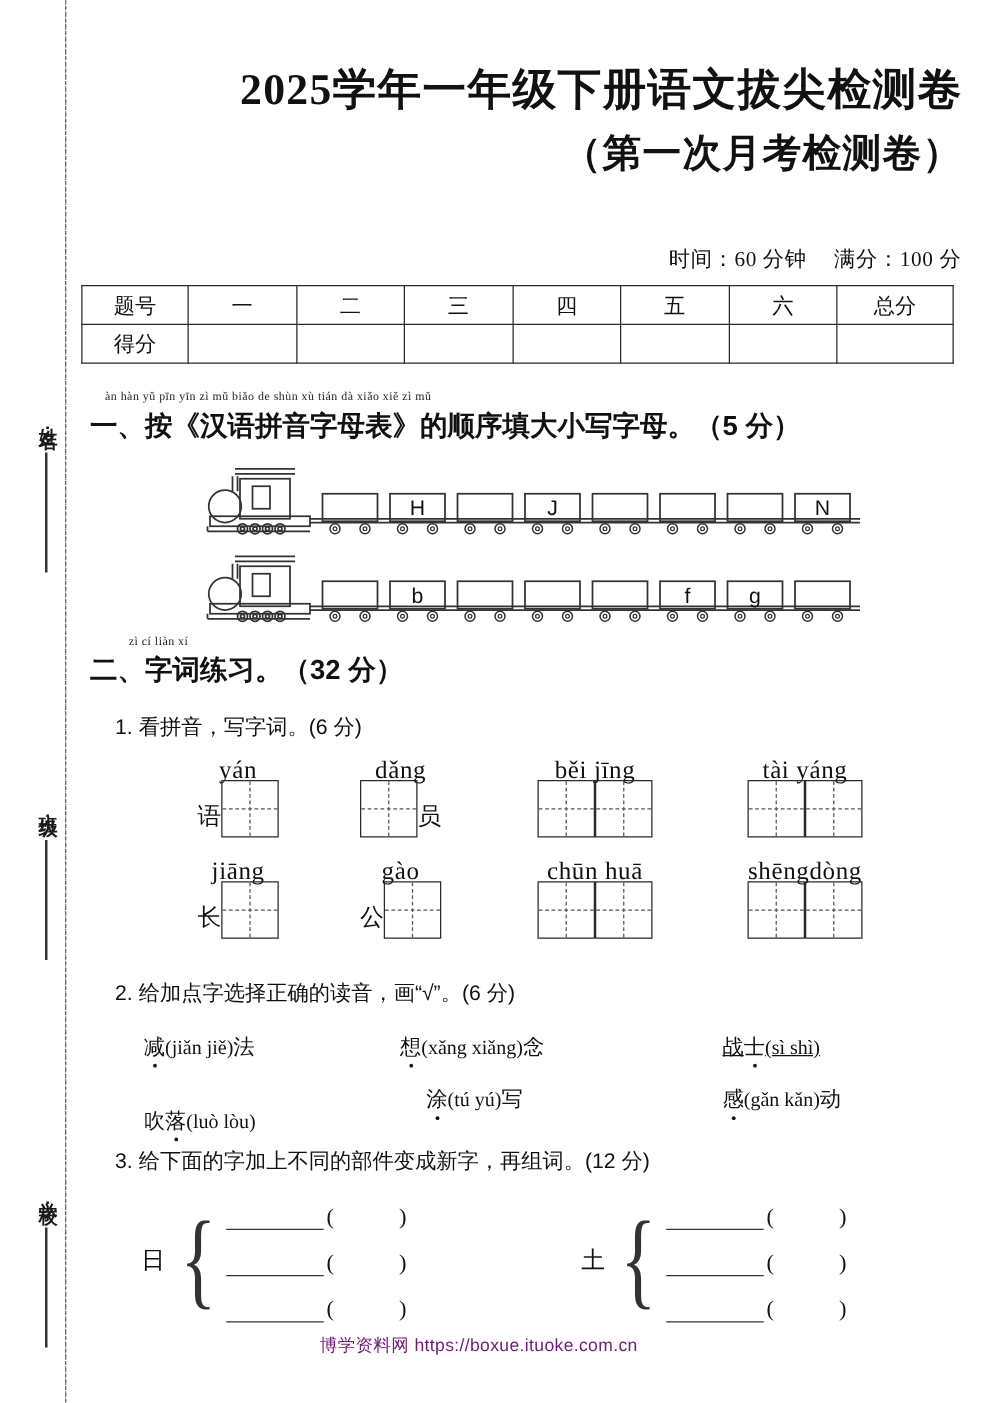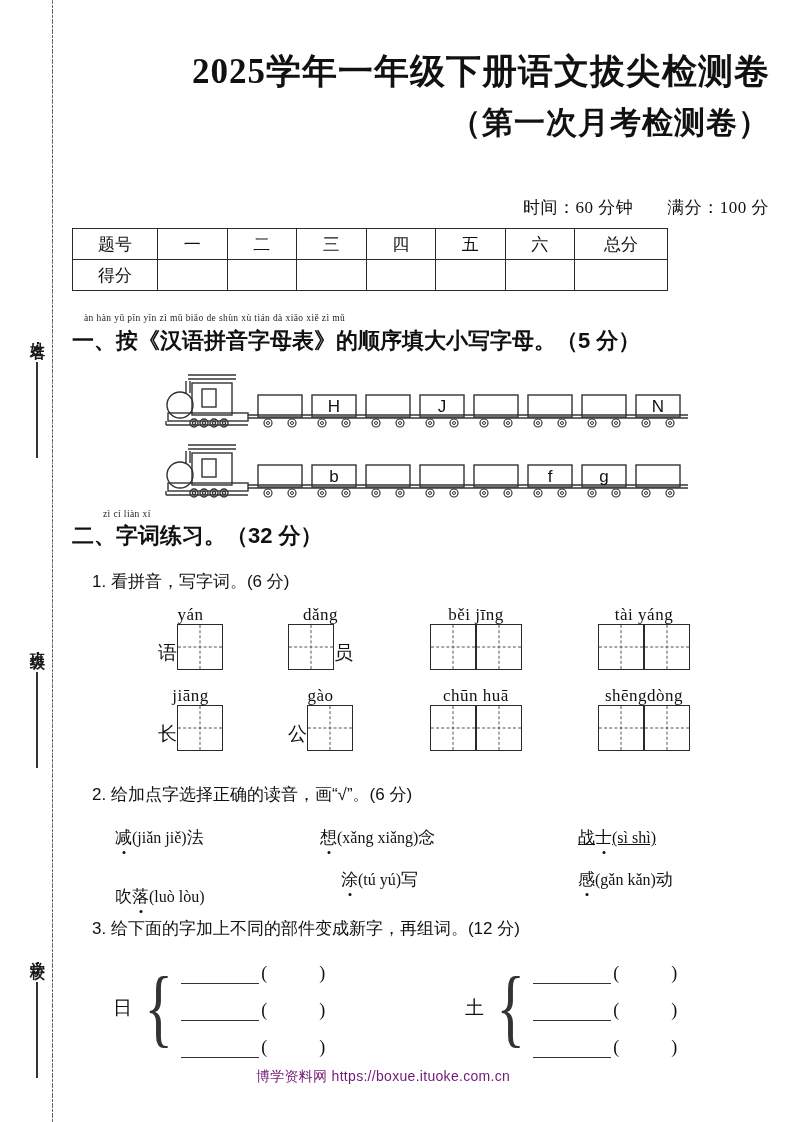--- a/index.html
+++ b/index.html
@@ -55,27 +55,27 @@
   }
   .title-line2{
     font-size:31px; font-weight:bold; letter-spacing:1px;
     line-height:46px; margin-top:4px;
   }
 
   
   #meta-row{
     position:absolute; right:24px; top:196px;
     font-size:17px; letter-spacing:0.5px;
-    display:flex; gap:34px;
+    display:flex; gap:22px;
   }
   #meta-row span{ white-space:nowrap; }
 
   
   #score-table{
-    position:absolute; left:72px; top:228px; width:596px;
+    position:absolute; left:65px; top:228px; width:698px;
     border-collapse:collapse;
     table-layout:fixed;
   }
   #score-table td{
     border:1.6px solid #2a2a2a;
     height:28px;
     text-align:center;
     vertical-align:middle;
     font-size:17px;
     font-family:"Liberation Serif","DejaVu Serif",serif;
@@ -110,21 +110,21 @@
     position:absolute; left:92px;
     font-size:17px;
     white-space:nowrap;
     font-family:"Liberation Sans","DejaVu Sans",sans-serif;
   }
 
   
   .pw-item{ position:absolute; }
   .pw-py{
     text-align:center;
-    font-size:17px;
+    font-size:20px;
     font-family:"Liberation Serif","DejaVu Serif",serif;
     letter-spacing:0.5px;
     height:19px;
     white-space:nowrap;
   }
   .pw-body{ display:flex; align-items:center; }
   .pw-pre,.pw-post{
     font-size:19px;
     font-family:"Liberation Sans","DejaVu Sans",sans-serif;
     align-self:flex-end;

